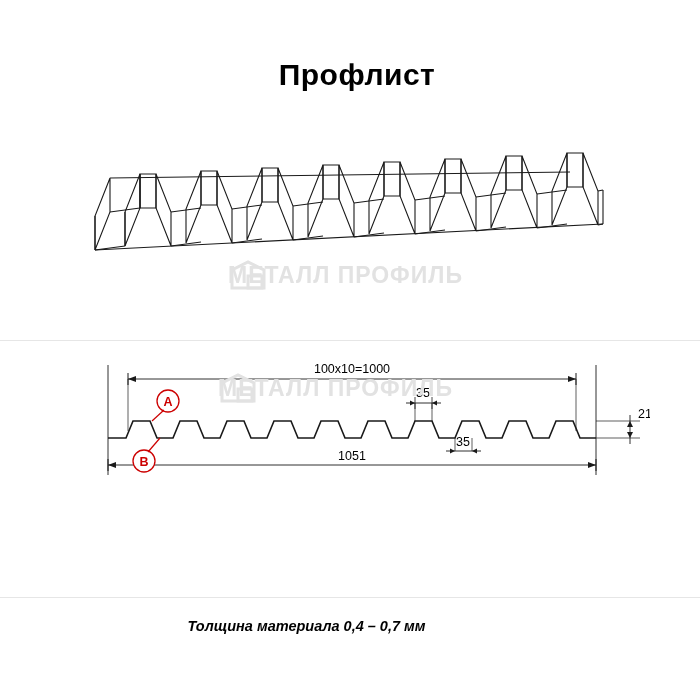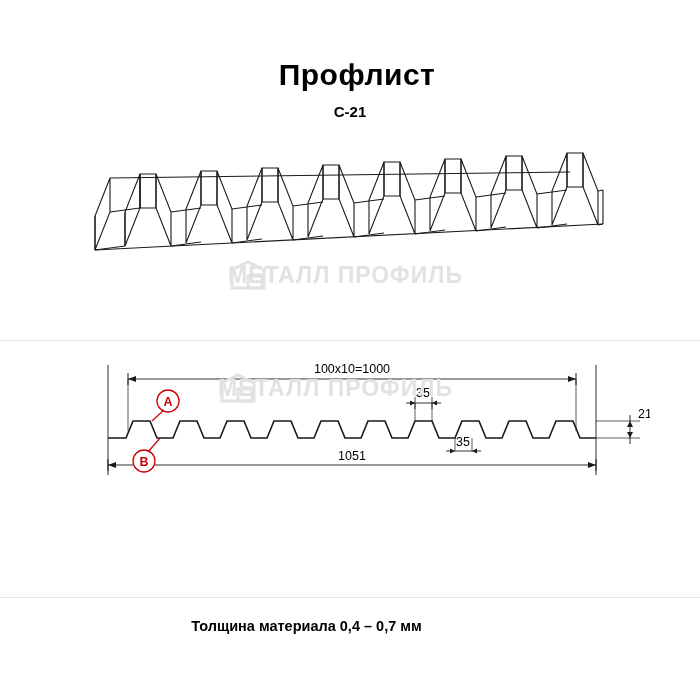--- a/index.html
+++ b/index.html
@@ -43,20 +43,21 @@
   }
   .footer-note {
     position: absolute;
     top: 618px;
     left: 0;
     width: 613px;
     text-align: center;
     font-size: 14.5px;
     font-weight: bold;
     color: #000;
+    font-style: italic;
   }
   .iso-wrap {
     position: absolute;
     top: 150px;
     left: 70px;
     width: 560px;
     height: 140px;
   }
   .drawing-wrap {
     position: absolute;
@@ -90,21 +91,20 @@
     background: #e6e6e6;
   }
   .div2 { top: 597px; }
 </style>
 </head>
 <body>
 
 <div class="page">
 
   <div class="title">Профлист</div>
-  <div class="subtitle">С-21</div>
 
   <div class="divider" style="top:340px"></div>
 
   <div class="iso-wrap">
     <svg width="560" height="140" viewBox="0 0 560 140">
       <g fill="none" stroke="#1a1a1a" stroke-width="1.1" stroke-linejoin="miter">
 
         <path d="M40 28 L500 22" stroke="#1a1a1a" stroke-width="1"></path>
 
         <g>

